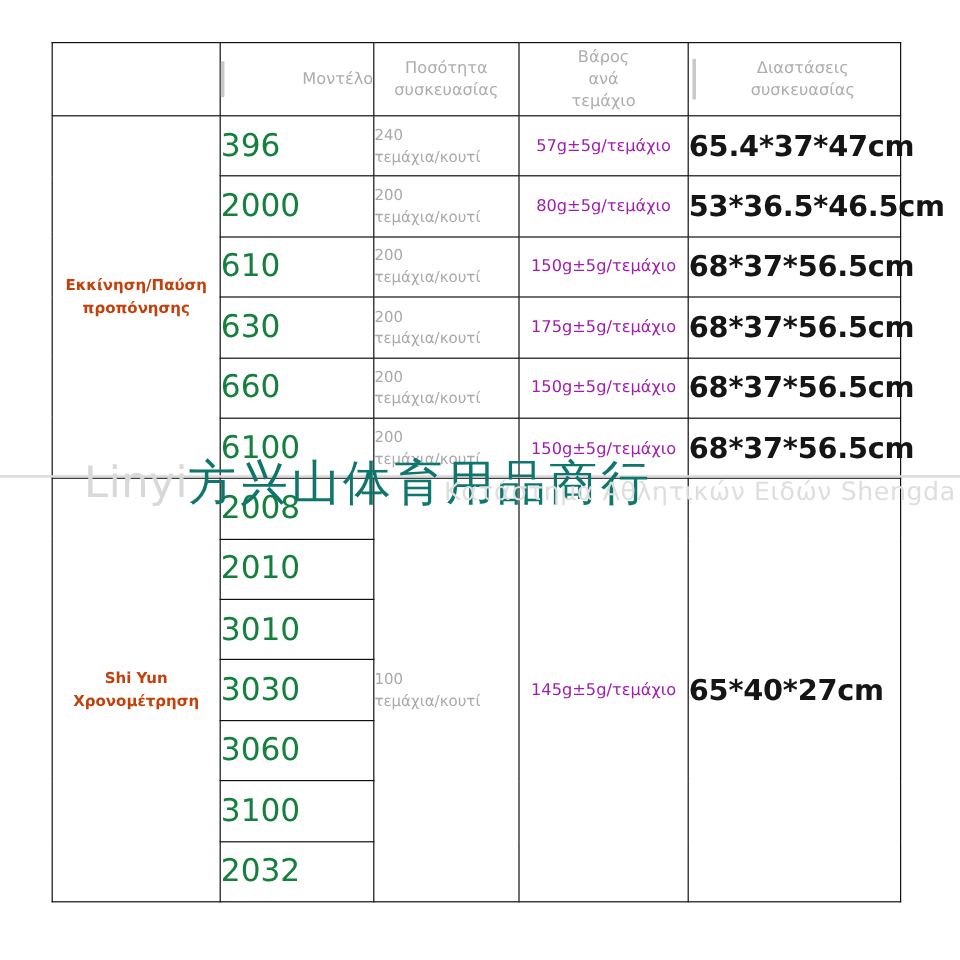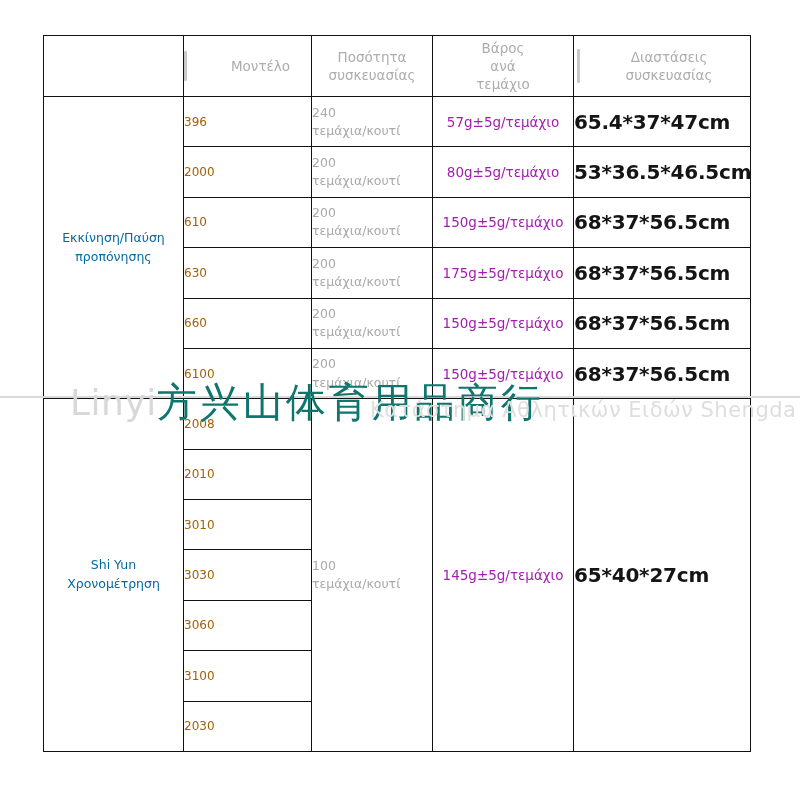--- a/index.html
+++ b/index.html
@@ -108,56 +108,56 @@
   thead th .accent-bar {
     position: absolute;
     left: 3px;
     top: 50%;
     transform: translateY(-50%);
     width: 3px;
     height: 34px;
     background: #c9c9c9;
     border-radius: 1px;
   }
-  th.h-model .hd { text-align: center; padding-left: 26px; }
+  th.h-model .hd { text-align: right; padding-left: 26px; }
   th.h-model .accent-bar { left: 0px; height: 30px; }
   th.h-qty .hd, th.h-weight .hd { text-align: center; padding-left: 0; }
   th.h-dim .hd { text-align: center; padding-left: 14px; }
 
   
   td.group-cell {
     text-align: center;
-    color: #0369a1;
+    color: #c2410c;
     font-size: 12.5px;
     line-height: 1.5;
-    font-weight: 400;
+    font-weight: 700;
   }
   td.model-cell {
-    font-size: 12px;
-    color: #a16207;
+    font-size: 26px;
+    color: #15803d;
     font-weight: 400;
     padding-left: 16px;
     text-align: left;
   }
   td.qty-cell {
     color: #a9a9a9;
     font-size: 12.5px;
     line-height: 1.45;
     font-weight: 400;
   }
   td.qty-cell .qty-num { display: block; }
   td.qty-cell .qty-unit { display: block; }
   td.weight-cell {
     text-align: center;
     color: #a21caf;
     font-size: 13.5px;
     font-weight: 400;
   }
   td.dim-cell {
-    font-size: 20px;
+    font-size: 24px;
     color: #151515;
     font-weight: 700;
     padding-left: 13px;
     text-align: left;
     letter-spacing: -0.2px;
   }
   tr.data-row { height: 50px; }
 </style>
 </head>
 <body>
@@ -293,17 +293,17 @@
         <tr class="data-row">
           <td class="model-cell">3030</td>
         </tr>
         <tr class="data-row">
           <td class="model-cell">3060</td>
         </tr>
         <tr class="data-row">
           <td class="model-cell">3100</td>
         </tr>
         <tr class="data-row">
-          <td class="model-cell">2030</td>
+          <td class="model-cell">2032</td>
         </tr>
       </tbody>
   </table>
 </div>
 
 </body></html>

